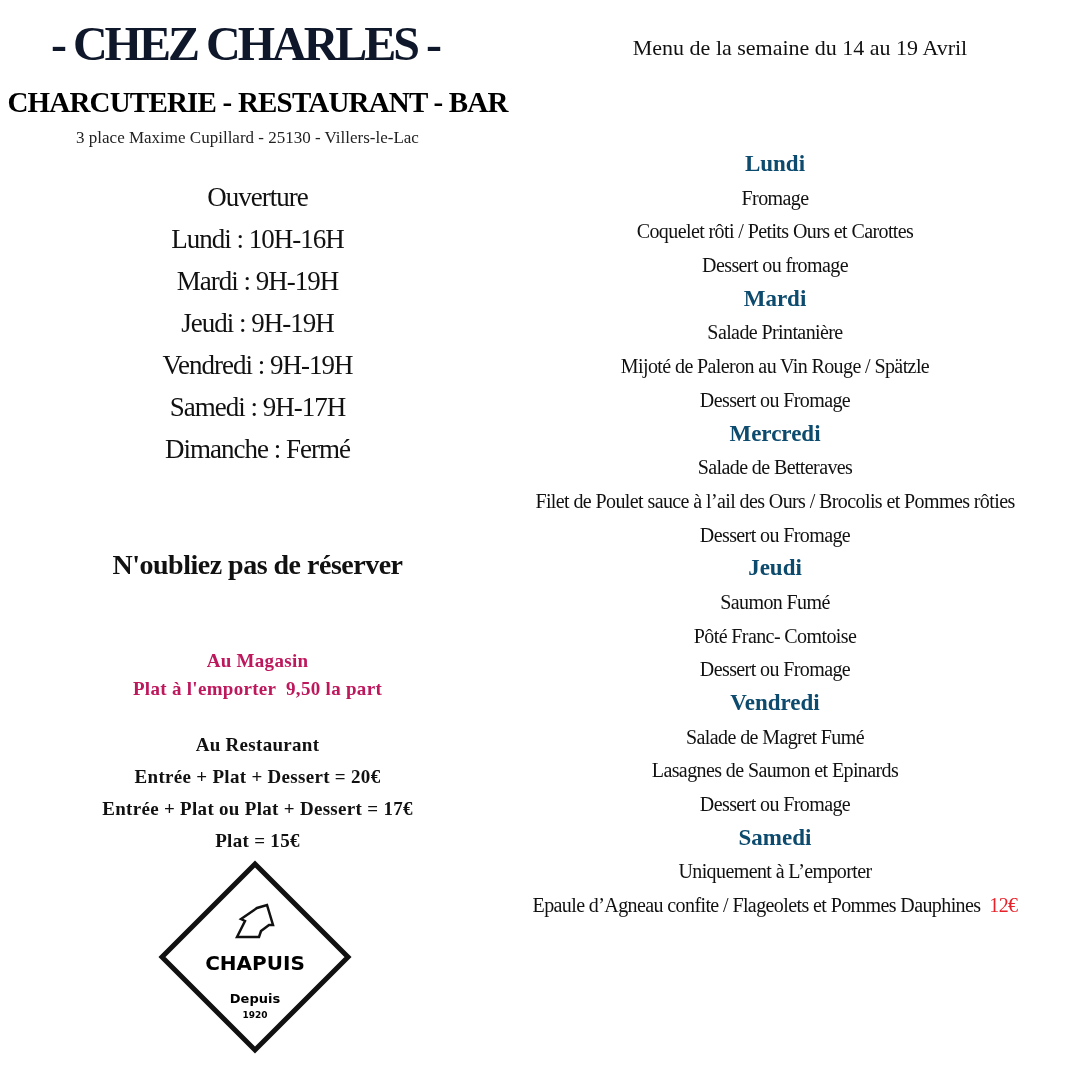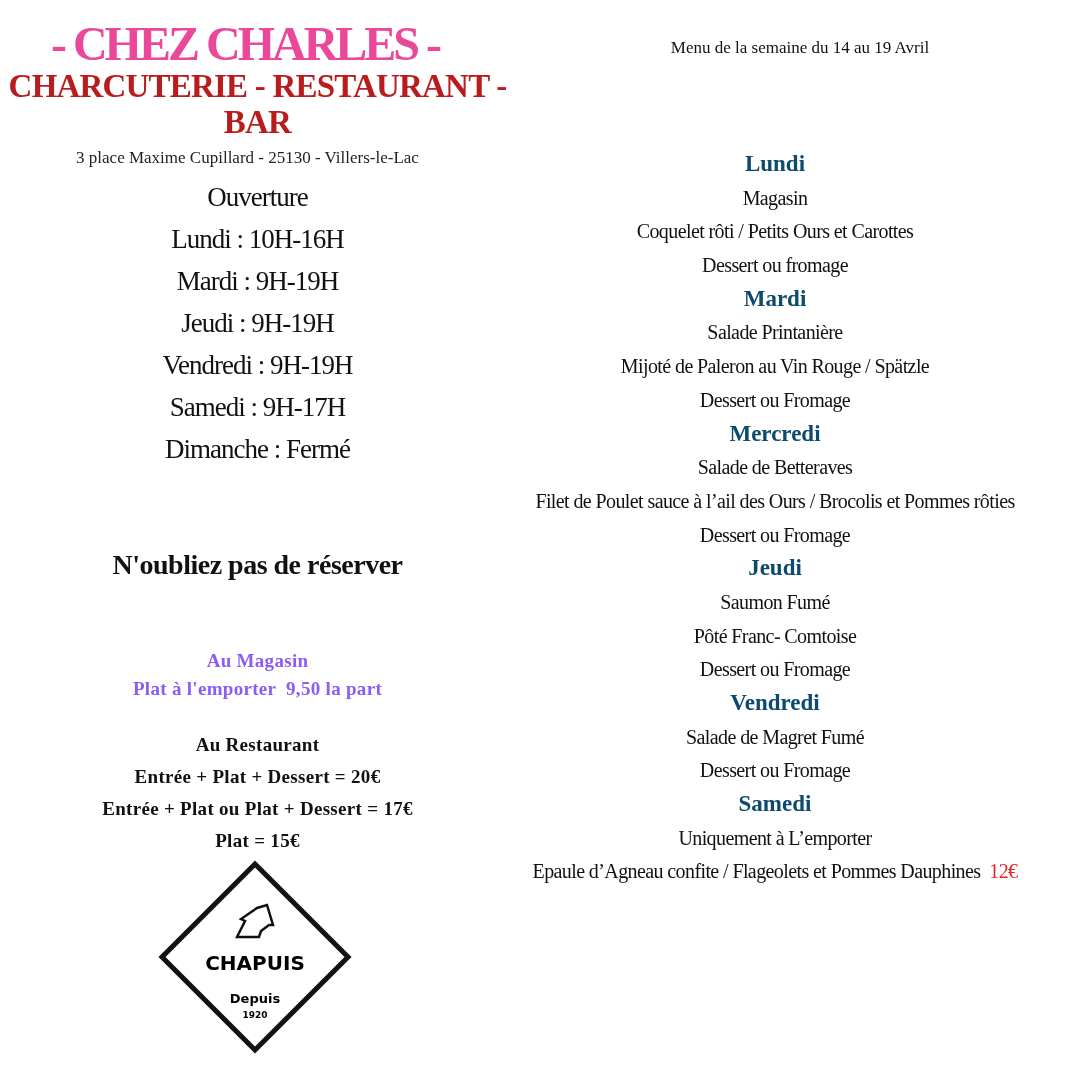--- a/index.html
+++ b/index.html
@@ -1,33 +1,33 @@
 <!DOCTYPE html>
 <html><head>
 <meta charset="utf-8">
 <style>
   html, body { margin: 0; padding: 0; background: #ffffff; }
   body { width: 1080px; height: 1080px; position: relative; overflow: hidden;
          font-family: "Liberation Serif", "DejaVu Serif", serif; color: #111; }
   .abs { position: absolute; }
 
   .brand-title { left: 0; top: 14px; width: 490px; text-align: center;
-    font-size: 48px; font-weight: bold; color: #ec4899; letter-spacing: -3px; line-height: 60px; }
-  .brand-sub { left: 0; top: 68px; width: 515px; text-align: center;
-    font-size: 33px; font-weight: bold; color: #b91c1c; letter-spacing: -0.8px; line-height: 36px; }
-  .address { left: 0; top: 126px; width: 495px; text-align: center; font-size: 17px; color: #222; line-height: 24px; margin-top: 20px; }
+    font-size: 48px; font-weight: bold; color: #0f172a; letter-spacing: -3px; line-height: 60px; }
+  .brand-sub { left: 0; top: 84px; width: 515px; text-align: center;
+    font-size: 29px; font-weight: bold; color: #000000; letter-spacing: -0.8px; line-height: 36px; }
+  .address { left: 0; top: 126px; width: 495px; text-align: center; font-size: 17px; color: #222; line-height: 24px; }
 
-  .week-title { left: 520px; top: 30px; width: 560px; text-align: center; font-size: 17px; color: #111; line-height: 36px; font-family: Liberation Serif, serif; }
+  .week-title { left: 520px; top: 30px; width: 560px; text-align: center; font-size: 22px; color: #111; line-height: 36px; font-family: Liberation Serif, serif; }
 
   .hours { left: 60px; top: 176px; width: 395px; text-align: center; font-size: 27px; line-height: 42px; letter-spacing: -1px; }
   .hours div { height: 42px; }
 
   .reserve { left: 40px; top: 544px; width: 435px; text-align: center; font-weight: bold; font-size: 28px; line-height: 42px; letter-spacing: -0.5px; }
 
-  .magasin { left: 40px; top: 647px; width: 435px; text-align: center; font-weight: bold; font-size: 19px; color: #8b5cf6; line-height: 28px; letter-spacing: 0.3px; }
+  .magasin { left: 40px; top: 647px; width: 435px; text-align: center; font-weight: bold; font-size: 19px; color: #be185d; line-height: 28px; letter-spacing: 0.3px; }
 
   .resto { left: 40px; top: 729px; width: 435px; text-align: center; font-weight: bold; font-size: 19px; color: #111; line-height: 32px; letter-spacing: 0.3px; }
 
   .logo { left: 157px; top: 859px; width: 196px; height: 196px; }
 
   .menu { left: 480px; top: 147px; width: 590px; text-align: center; }
   .menu .day { color: #0c4a6e; font-weight: bold; font-size: 23px; line-height: 34px; height: 33.7px; }
   .menu .dish { font-size: 20px; line-height: 34px; height: 33.7px; letter-spacing: -0.6px; color: #111; }
   .menu .price { color: #e8222a; }
 </style>
@@ -73,41 +73,42 @@
       <polygon points="80,78 88,62 84,60 100,49 110,46 116,66 112,66 104,72 102,78" fill="#fff" stroke="#111" stroke-width="2.5" stroke-linejoin="miter"></polygon>
     </g>
     <text x="98" y="111" text-anchor="middle" font-family="DejaVu Sans, sans-serif" font-weight="bold" font-size="20">CHAPUIS</text>
     <text x="98" y="144" text-anchor="middle" font-family="DejaVu Sans, sans-serif" font-weight="bold" font-size="13">Depuis</text>
     <text x="98" y="159" text-anchor="middle" font-family="DejaVu Sans, sans-serif" font-weight="bold" font-size="9">1920</text>
   </svg>
 </div>
 
 <div class="abs menu">
   <div class="day">Lundi</div>
-  <div class="dish">Magasin</div>
+  <div class="dish">Fromage</div>
   <div class="dish">Coquelet rôti / Petits Ours et Carottes</div>
   <div class="dish">Dessert ou fromage</div>
 
   <div class="day">Mardi</div>
   <div class="dish">Salade Printanière</div>
   <div class="dish">Mijoté de Paleron au Vin Rouge / Spätzle</div>
   <div class="dish">Dessert ou Fromage</div>
 
   <div class="day">Mercredi</div>
   <div class="dish">Salade de Betteraves</div>
   <div class="dish">Filet de Poulet sauce à l’ail des Ours / Brocolis et Pommes rôties</div>
   <div class="dish">Dessert ou Fromage</div>
 
   <div class="day">Jeudi</div>
   <div class="dish">Saumon Fumé</div>
   <div class="dish">Pôté Franc- Comtoise</div>
   <div class="dish">Dessert ou Fromage</div>
 
   <div class="day">Vendredi</div>
   <div class="dish">Salade de Magret Fumé</div>
+  <div class="dish">Lasagnes de Saumon et Epinards</div>
   <div class="dish">Dessert ou Fromage</div>
 
   <div class="day">Samedi</div>
   <div class="dish">Uniquement à L’emporter</div>
   <div class="dish">
     <span>Epaule d’Agneau confite / Flageolets et Pommes Dauphines</span>&nbsp;
     <span class="price">12€</span>
   </div>
 </div>
 

